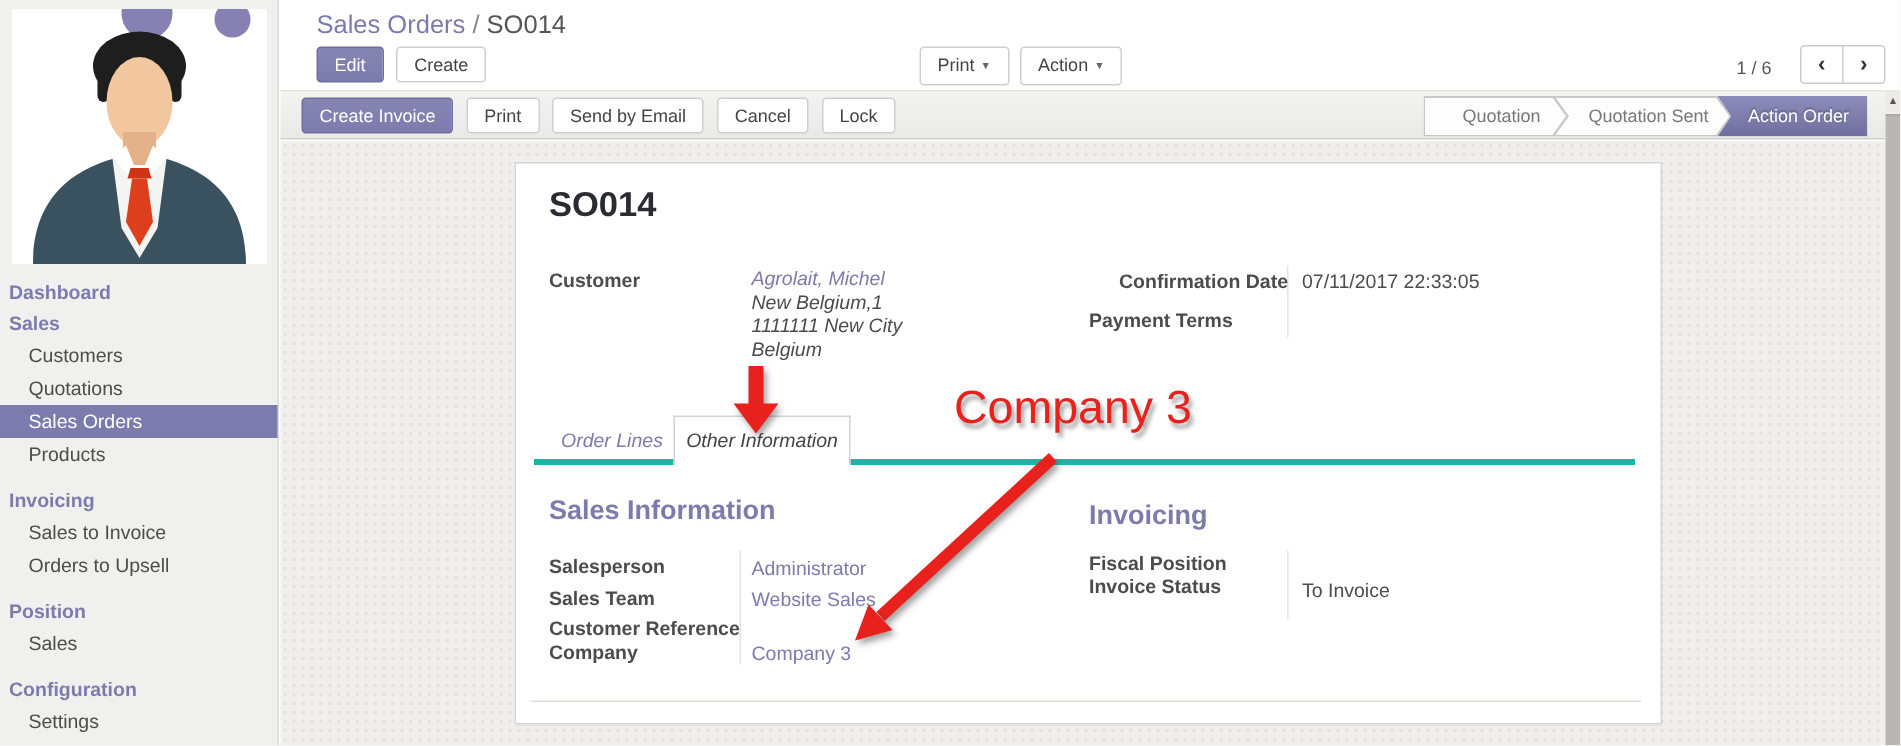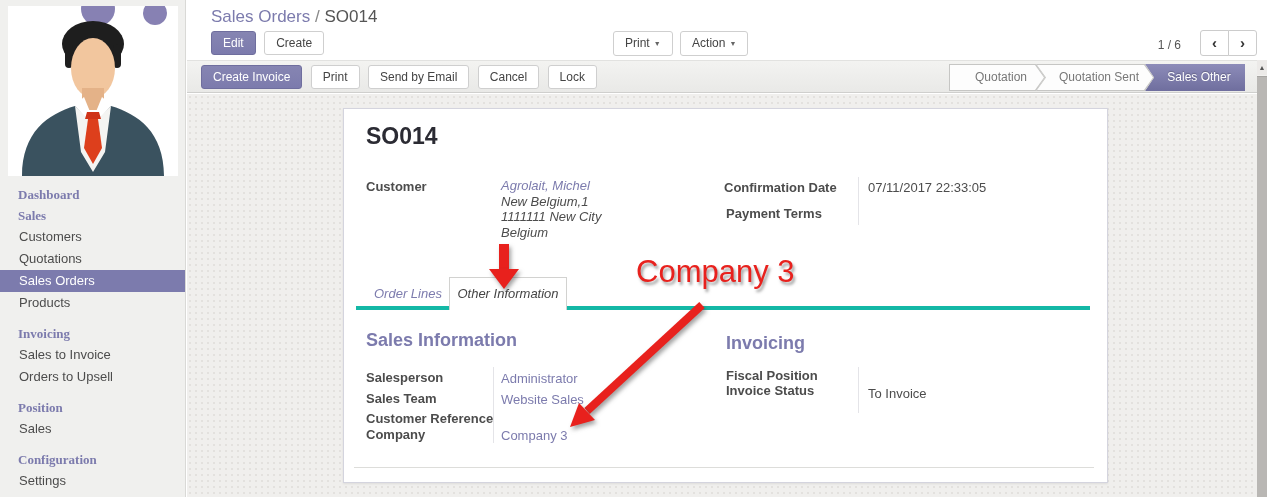--- a/index.html
+++ b/index.html
@@ -8,21 +8,21 @@
   body { font-family:"Liberation Sans", sans-serif; background:#fff; overflow:hidden; }
   #app { position:relative; width:1267px; height:497px; background:#fff; overflow:hidden; }
 
   
   .sidebar { position:absolute; left:0; top:0; width:186px; height:497px;
              background:#f0f0ee; border-right:1px solid #d9d9d6; }
   .avatar-box { position:absolute; left:8px; top:6px; width:170px; height:170px; background:#fff; }
   .avatar-box svg { display:block; width:170px; height:170px; }
   .menu { position:absolute; left:0; top:184px; width:100%; font-size:13px; }
   .m { cursor:pointer; white-space:nowrap; }
-  .m.section { color:var(--accent); font-weight:bold; padding:2px 0 2px 18px; line-height:17px;font-family:Liberation Serif, serif; }
+  .m.section { color:var(--accent); font-weight:bold; padding:2px 0 2px 6px; line-height:17px; }
   .m.section.spaced { margin-top:9px; }
   .m.item { color:#4c4c4c; padding-left:19px; line-height:22px; height:22px; }
   .m.item.selected { background:var(--accent); color:#fff; }
 
   
   .header { position:absolute; left:187px; top:0; right:0; height:60px; background:#fff; }
   .breadcrumb { position:absolute; left:24px; top:7px; font-size:17px; color:#888; }
   .breadcrumb .bc-link { color:var(--accent); cursor:pointer; }
   .breadcrumb .bc-cur { color:#555; }
   .btn { display:inline-block; font-size:12px; line-height:14px; padding:4px 11px; background:#fff;
@@ -174,40 +174,40 @@
           <div class="inner"></div>
         <span class="lbl">Quotation</span>
       </div>
       <div class="step s1">
         <div class="shape"></div>
           <div class="inner"></div>
         <span class="lbl">Quotation Sent</span>
       </div>
       <div class="step s2 active">
         <div class="shape"></div>
-        <span class="lbl">Sales Other</span>
+        <span class="lbl">Action Order</span>
       </div>
     </div>
   </div>
 
   <div class="content"></div>
 
   <div class="sheet">
     <div class="sheet-title">SO014</div>
 
     <div class="flabel" style="left:22px; top:70px;">Customer</div>
     <div class="fval" style="left:157px; top:69px;font-style:italic;">
       <div class="addr-line flink">Agrolait, Michel</div>
       <div class="addr-line">New Belgium,1</div>
       <div class="addr-line">1111111 New City</div>
       <div class="addr-line">Belgium</div>
     </div>
 
     <div class="vrule" style="left:514px; top:68px; height:48px;"></div>
-    <div class="flabel" style="left:380px; top:71px;">Confirmation Date</div>
+    <div class="flabel" style="left:402px; top:71px;">Confirmation Date</div>
     <div class="fval" style="left:524px; top:71px;">07/11/2017 22:33:05</div>
     <div class="flabel" style="left:382px; top:97px;">Payment Terms</div>
     <div class="fval" style="left:524px; top:97px;"></div>
 
     <div class="tabbar">
       <div class="tab-plain">Order Lines</div>
       <div class="tab-active">Other Information</div>
     </div>
 
     <div class="section-h" style="left:22px; top:221px;">Sales Information</div>

